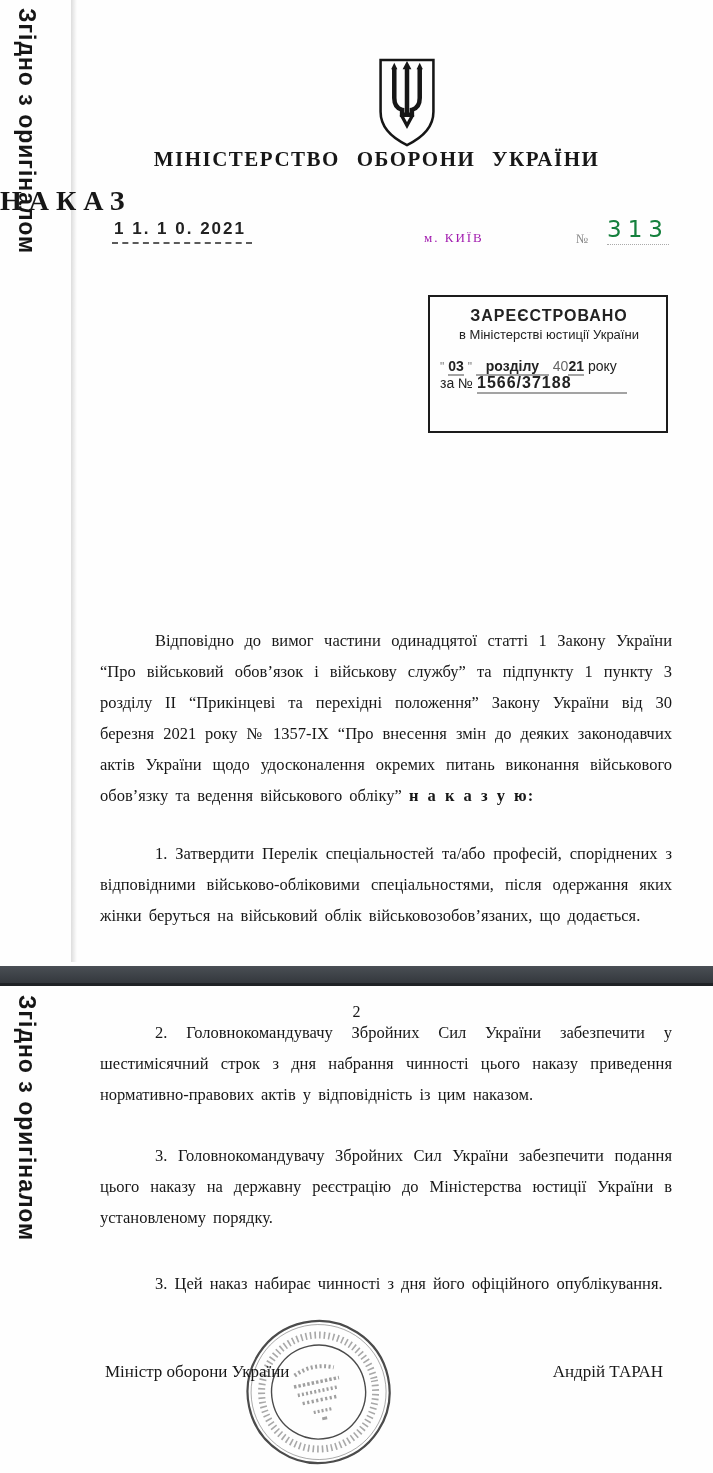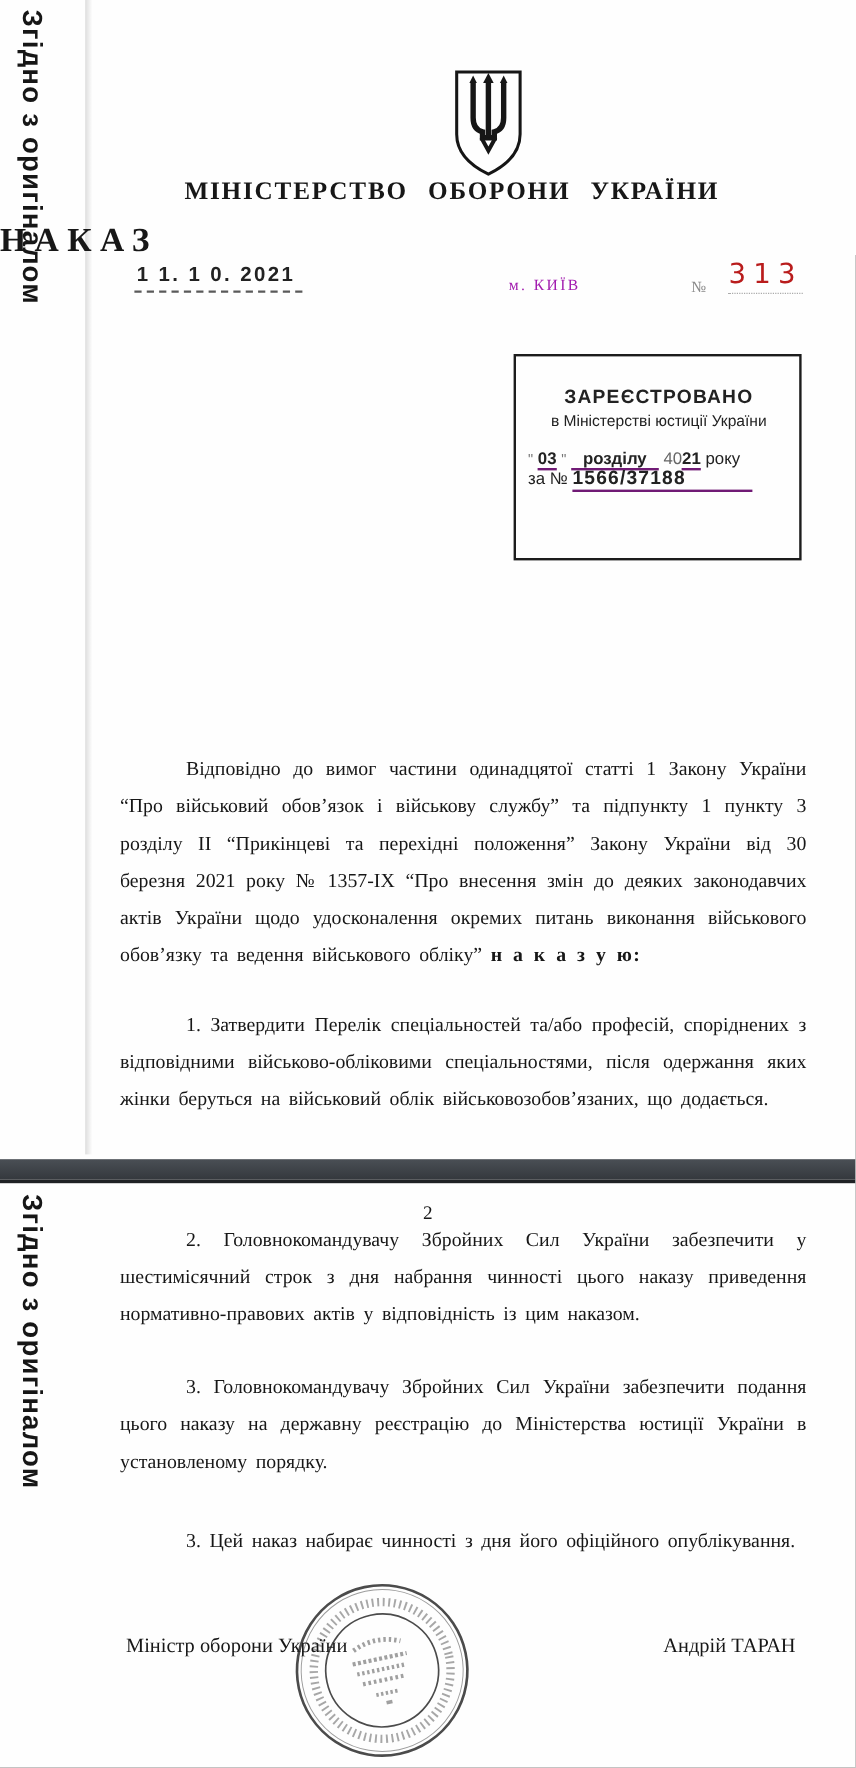--- a/index.html
+++ b/index.html
@@ -42,37 +42,37 @@
     border-bottom:2px dashed #5a5a5a;
     padding:0 6px 3px 2px;
     color:#222;
   }
   .city{
     font-size:13px;letter-spacing:2px;color:#a21caf;
   }
   .num-sign{font-size:13px;color:#8a8a8a;letter-spacing:1px;}
   .num-value{
     font-family:"DejaVu Sans",sans-serif;
-    font-size:23px;letter-spacing:6px;color:#b91c1c;
+    font-size:23px;letter-spacing:6px;color:#15803d;
     border-bottom:1px dotted #aaa;padding-bottom:2px;
   }
   
   .reg-stamp{
-    width:240px;height:172px;
+    width:240px;height:138px;
     border:2px solid #1c1c1c;
     font-family:"Liberation Sans","DejaVu Sans",sans-serif;
     color:#222;
-    padding:26px 8px 6px 10px;
+    padding:10px 8px 6px 10px;
     box-sizing:border-box;
   }
   .reg-l1{text-align:center;font-size:16px;font-weight:600;letter-spacing:1px;}
   .reg-l2{text-align:center;font-size:13px;margin-top:2px;}
   .reg-date{margin-top:16px;font-size:14px;white-space:nowrap;}
   .reg-date .q{color:#777;font-size:12px;}
-  .u{border-bottom:2px solid #701a75;}
+  .u{border-bottom:2px solid #a3a3a3;}
   .b{font-weight:bold;}
   .reg-no{font-size:14px;}
   .reg-no .num{font-weight:bold;font-size:16px;letter-spacing:1px;display:inline-block;min-width:150px;}
   
   .para{
     width:572px;
     font-size:16.5px;line-height:31px;
     text-align:justify;text-indent:55px;
     word-spacing:3px;
   }

